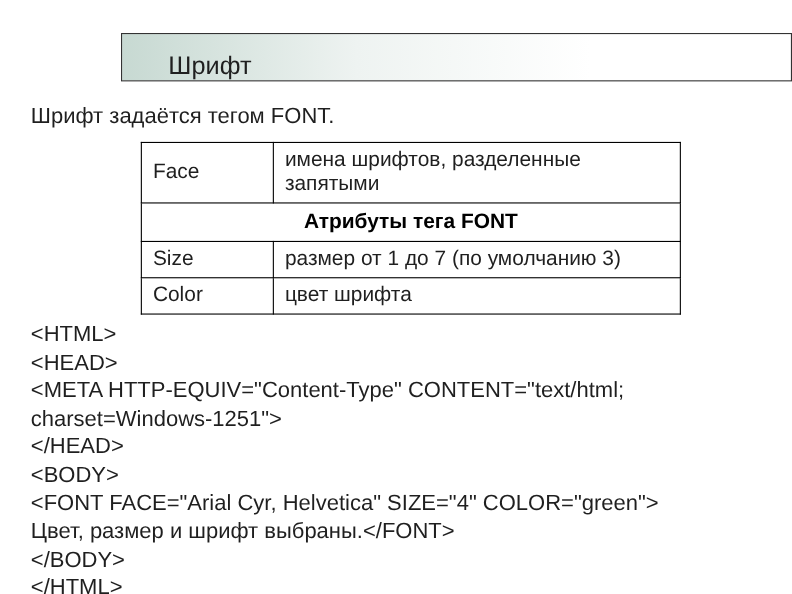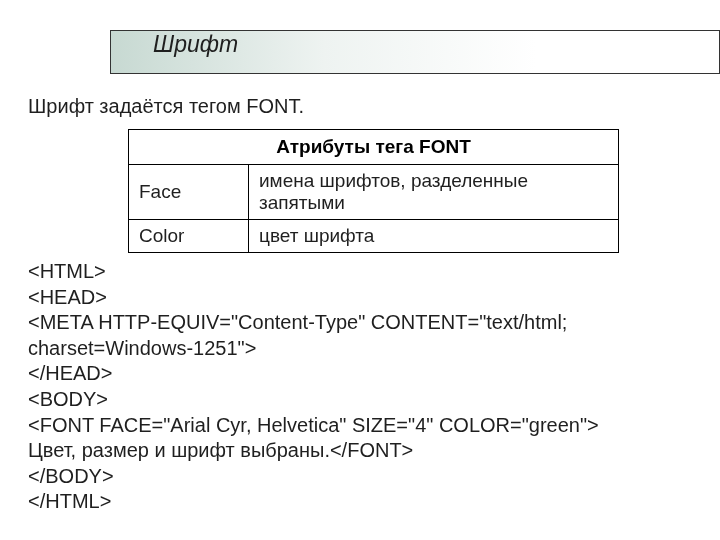--- a/index.html
+++ b/index.html
@@ -13,23 +13,22 @@
   }
   .title-bar {
     position: absolute;
     top: 30px;
     left: 110px;
     right: 0;
     height: 44px;
     border: 1px solid #333;
     background: linear-gradient(to right, #c7d9d2 0%, #eef3f1 35%, #ffffff 70%);
     display: flex;
-    align-items: flex-start;
+    align-items: flex-end;
     padding-left: 42px;
-    font-style: italic;
   }
   .title-bar-text {
     font-size: 23px;
     color: #1f1f1f;
   }
   .content {
     position: absolute;
     top: 95px;
     left: 28px;
     right: 28px;
@@ -77,25 +76,29 @@
 <div class="title-bar">
   <span class="title-bar-text">Шрифт</span>
 </div>
 
 <div class="content">
   <p class="intro">Шрифт задаётся тегом FONT.</p>
 
   <table class="attr-table">
     <tbody>
         <tr>
+      <td class="col1">Face</td>
+      <td class="col2">имена шрифтов, разделенные запятыми</td>
+    </tr>
+    <tr>
       <th colspan="2">Атрибуты тега FONT</th>
     </tr>
     <tr>
-      <td class="col1">Face</td>
-      <td class="col2">имена шрифтов, разделенные запятыми</td>
+      <td class="col1">Size</td>
+      <td class="col2">размер от 1 до 7 (по умолчанию 3)</td>
     </tr>
     <tr>
       <td class="col1">Color</td>
       <td class="col2">цвет шрифта</td>
     </tr>
   </tbody>
     </table>
 
   <div class="code-block">&lt;HTML&gt;
 &lt;HEAD&gt;

